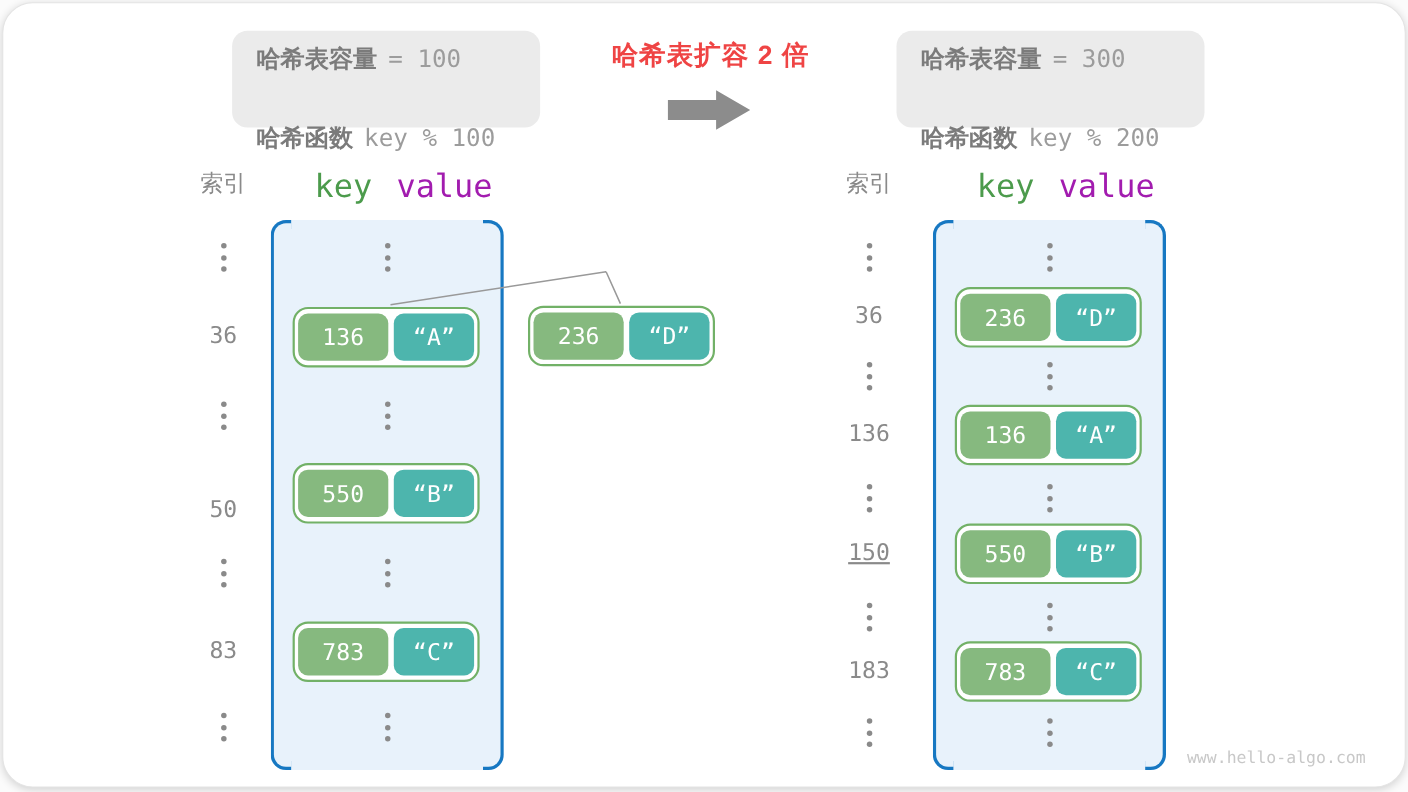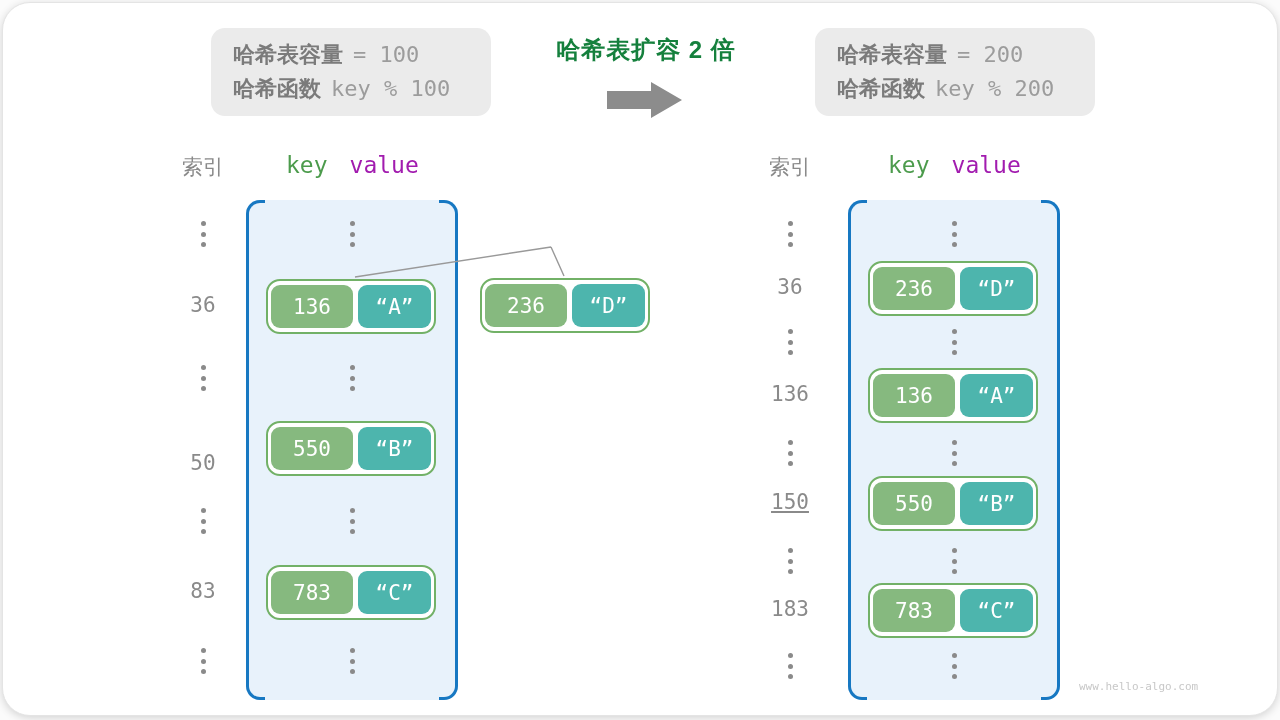--- a/index.html
+++ b/index.html
@@ -17,33 +17,33 @@
     box-shadow:0 2px 8px rgba(0,0,0,0.16);
   }
 
   
   .info-box {
     position:absolute; width:280px; height:88px;
     background:#ebebeb; border-radius:14px;
     display:flex; flex-direction:column; justify-content:center;
     padding-left:22px; gap:2px;
   }
-  .info-line { display:flex; align-items:baseline; gap:10px; line-height:32px; white-space:nowrap; }
+  .info-line { display:flex; align-items:baseline; gap:10px; line-height:32px; white-space:nowrap;margin-top:37px; }
   .info-label { font-weight:700; color:#7b7b7b; font-size:22px; }
   .info-value { font-family:"DejaVu Sans Mono", monospace; color:#9c9c9c; font-size:22px; }
 
   .title {
     position:absolute; left:503px; top:31px; width:280px;
-    text-align:center; font-size:24px; font-weight:700; color:#15803d;
+    text-align:center; font-size:24px; font-weight:700; color:#ef4444;
     letter-spacing:1px; white-space:nowrap;
   }
 
   
   .idx-header { position:absolute; width:60px; text-align:center; color:#8a8a8a; font-size:21px; }
-  .kv-header { position:absolute; display:flex; gap:22px; font-family:"DejaVu Sans Mono", monospace; font-size:23px; }
+  .kv-header { position:absolute; display:flex; gap:22px; font-family:"DejaVu Sans Mono", monospace; font-size:29px; }
   .kv-header .k { color:#4c9b4c; }
   .kv-header .v { color:#a21caf; }
 
   
   .bin {
     position:absolute; width:212px; height:500px;
     background:#e8f2fb; border-radius:14px;
   }
   .bin::before, .bin::after {
     content:""; position:absolute; top:0; bottom:0; width:16px;
@@ -80,21 +80,21 @@
   }
   .dots i { width:5px; height:5px; border-radius:50%; background:#8a8a8a; }
 
   .collision-label {
     position:absolute; left:483px; top:203px; width:130px; text-align:center;
     color:#e30000; font-size:24px; font-weight:700; white-space:nowrap;
   }
 
   .watermark {
     position:absolute; left:1076px; top:677px;
-    font-family:"DejaVu Sans Mono", monospace; font-size:11px; color:#c8c8c8;
+    font-family:"DejaVu Sans Mono", monospace; font-size:15px; color:#c8c8c8;
   }
 
   svg.overlay { position:absolute; left:0; top:0; pointer-events:none; }
 </style>
 </head>
 <body>
 
 <div class="card">
 
   <div class="info-box" style="left:208px; top:25px;">
@@ -110,21 +110,21 @@
 
   <div class="title">哈希表扩容 2 倍</div>
 
   <svg class="overlay" style="left:604px; top:77px;" width="78" height="40">
     <polygon points="0,11 44,11 44,2 75,20 44,38 44,29 0,29" fill="#8c8c8c"></polygon>
   </svg>
 
   <div class="info-box" style="left:812px; top:25px;">
     <div class="info-line">
       <span class="info-label">哈希表容量</span>
-      <span class="info-value">= 200</span>
+      <span class="info-value">= 300</span>
     </div>
     <div class="info-line">
       <span class="info-label">哈希函数</span>
       <span class="info-value">key % 200</span>
     </div>
   </div>
 
   <div class="idx-header" style="left:170px; top:150px;">索引</div>
   <div class="kv-header" style="left:283px; top:149px;">
     <span class="k">key</span>

